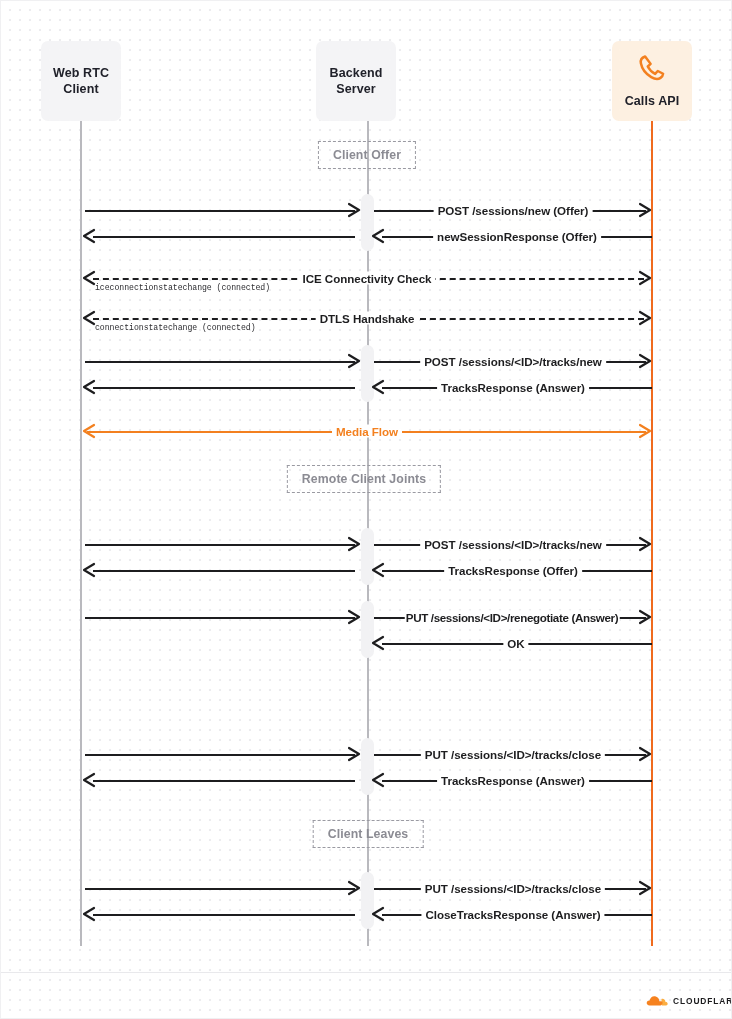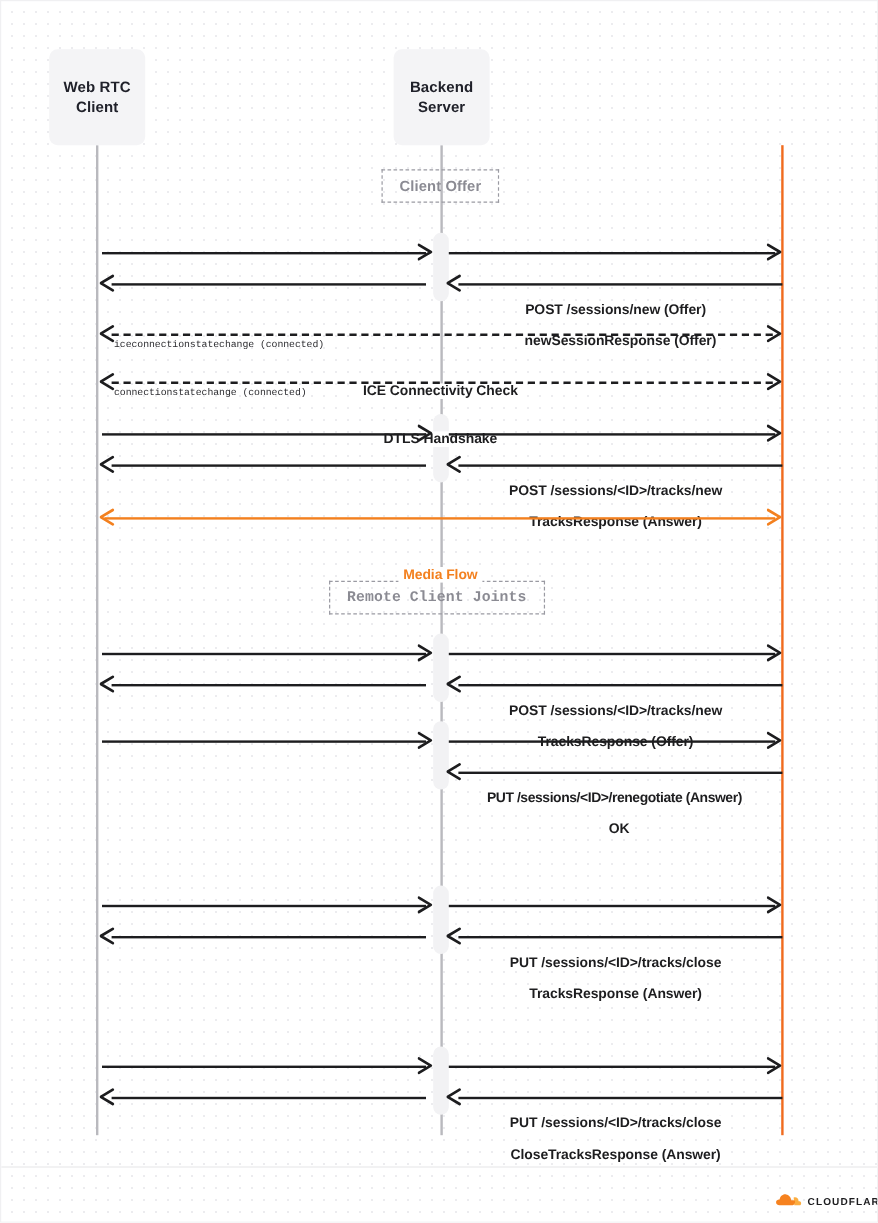--- a/index.html
+++ b/index.html
@@ -90,21 +90,20 @@
   .msg-label {
     position: absolute;
     transform: translate(-50%, -50%);
     font-size: 11.6px;
     font-weight: bold;
     color: #1d1d1f;
     background: #ffffff;
     padding: 0 4px;
     white-space: nowrap;
     letter-spacing: -0.05px;
-    margin-top: 48px;
   }
   .msg-label.accent { color: #f3801f; }
   .msg-label.tight { padding: 0 1px; letter-spacing: -0.35px; }
 
   .msg-sublabel {
     position: absolute;
     font-size: 8.2px;
     font-weight: normal;
     color: #2c2c30;
     white-space: nowrap;
@@ -162,40 +161,51 @@
   <div class="lifeline" style="left:366px; top:120px; height:825px;"></div>
   <div class="lifeline accent" style="left:650px; top:120px; height:825px;"></div>
 
   <div class="participant p-plain" style="left:40px; top:40px; width:80px; height:80px;">
     <div class="p-label">
       <span>Web RTC</span><br>
       <span>Client</span>
     </div>
   </div>
 
-  <div class="participant p-plain" style="left:327px; top:40px; width:80px; height:80px;">
+  <div class="participant p-plain" style="left:315px; top:40px; width:80px; height:80px;">
     <div class="p-label">
       <span>Backend</span><br>
       <span>Server</span>
     </div>
   </div>
 
+  <div class="participant p-accent" style="left:611px; top:40px; width:80px; height:80px;">
+    <span class="phone-icon">
+      <svg width="34" height="30" viewBox="0 0 24 24" fill="none" stroke="#f3801f" stroke-width="2" stroke-linecap="round" stroke-linejoin="round">
+        <path d="M6.5 2.8 C4.2 3.6 2.6 5.6 3.1 8.2 c0.9 4.6 4.1 8.6 8.3 11.1 2.4 1.4 5.3 2.1 7.4 0.6 1.3-0.9 2-2.2 2.1-3.3 l-4.3-2.2 -2.1 2.3 c-2.4-1.2-4.6-3.4-5.9-5.9 l2.3-2.1 Z"></path>
+      </svg>
+    </span>
+    <div class="p-label">
+      <span>Calls API</span>
+    </div>
+  </div>
 
   <div class="activation" style="left:360px; top:193px; height:57px;"></div>
   <div class="activation" style="left:360px; top:344px; height:57px;"></div>
   <div class="activation" style="left:360px; top:527px; height:57px;"></div>
   <div class="activation" style="left:360px; top:600px; height:57px;"></div>
   <div class="activation" style="left:360px; top:737px; height:57px;"></div>
   <div class="activation" style="left:360px; top:871px; height:57px;"></div>
 
   <div class="section-label" style="left:366px; top:140px;">Client Offer</div>
 
-  <div class="section-label" style="left:363px; top:483px;font-family:Liberation Mono, monospace;">Remote Client Joints</div>
-
-
+  <div class="section-label" style="left:363px; top:464px;">Remote Client Joints</div>
+
+
+  <div class="section-label" style="left:367px; top:819px;">Client Leaves</div>
 
   <div class="msg" style="left:0; top:209px;">
     <div class="arrow-line" style="left:84px; width:270px;"></div>
     <div class="head right" style="left:360px;">
       <svg width="14" height="16" viewBox="0 0 14 16">
           <path d="M1 2 L11 8 L1 14" fill="none" stroke="#1d1d1f" stroke-width="2.2" stroke-linecap="round" stroke-linejoin="round"></path>
         </svg>
     </div>
     <div class="arrow-line" style="left:373px; width:272px;"></div>
     <div class="head right" style="left:651px;">

